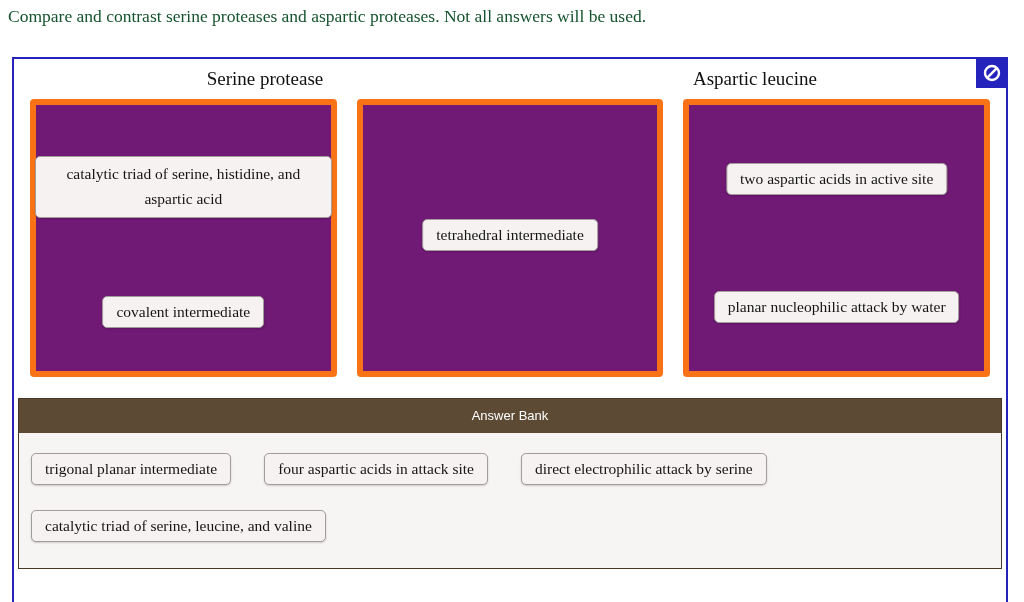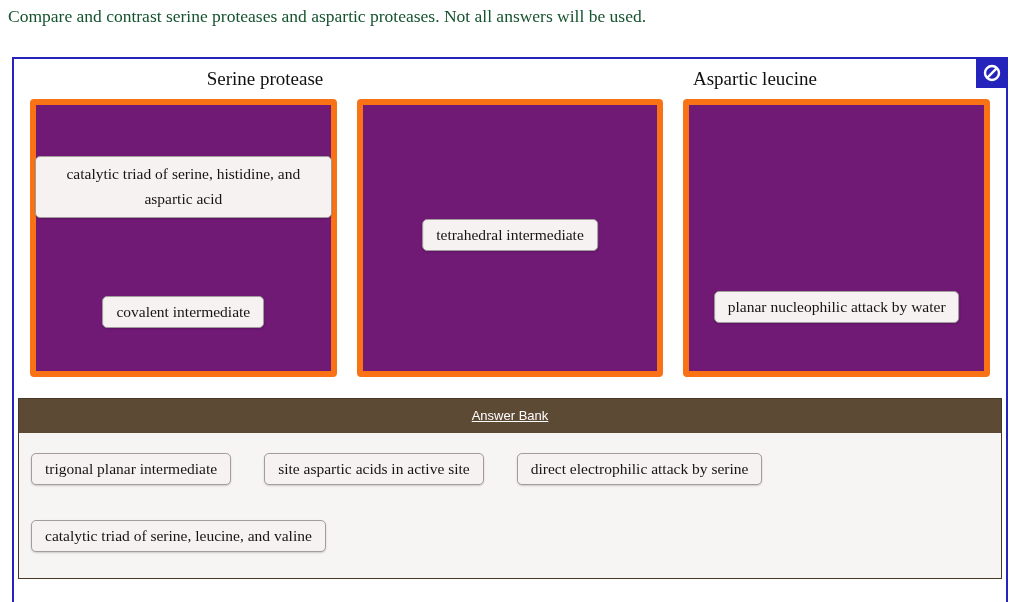--- a/index.html
+++ b/index.html
@@ -64,27 +64,27 @@
     padding: 5px 10px;
   }
   .bank {
     margin: 21px 4px 0;
     border: 1px solid #4a3826;
   }
   .bank-header {
     background: #5d4a35; color: #fff;
     font-family: "Liberation Sans", sans-serif;
     font-size: 13px; line-height: 16px;
-    text-align: center; padding: 9px 0; text-decoration: underline;
+    text-align: center; padding: 9px 0;
   }
   .bank-body {
     background: #f7f5f4;
     padding: 20px 12px 16px;
   }
-  .bank-row { display: flex; gap: 33px; margin-bottom: 35px; }
+  .bank-row { display: flex; gap: 33px; margin-bottom: 25px; }
   .bank-row:last-child { margin-bottom: 10px; }
 </style>
 </head>
 <body>
 
 <div class="prompt">Compare and contrast serine proteases and aspartic proteases. Not all answers will be used.</div>
 
 <div class="widget">
   <button class="flag-btn" title="">
     <svg width="20" height="20" viewBox="0 0 20 20">
@@ -99,30 +99,31 @@
     </div>
   <div class="zones" id="zones">
       <div class="zone">
         <div class="chip full" style="top: 51px;">catalytic triad of serine, histidine, and aspartic acid</div>
         <div class="chip" style="top: 191px; text-align: right;">covalent intermediate</div>
       </div>
       <div class="zone">
         <div class="chip" style="top: 114px;">tetrahedral intermediate</div>
       </div>
       <div class="zone">
+        <div class="chip" style="top: 58px;">two aspartic acids in active site</div>
         <div class="chip" style="top: 186px;">planar nucleophilic attack by water</div>
       </div>
     </div>
 
   <div class="bank">
     <div class="bank-header">Answer Bank</div>
     <div class="bank-body" id="bank-body">
         <div class="bank-row">
           <div class="chip">trigonal planar intermediate</div>
-          <div class="chip">site aspartic acids in active site</div>
+          <div class="chip">four aspartic acids in attack site</div>
           <div class="chip">direct electrophilic attack by serine</div>
         </div>
         <div class="bank-row">
           <div class="chip">catalytic triad of serine, leucine, and valine</div>
         </div>
       </div>
   </div>
 </div>
 
 </body></html>

